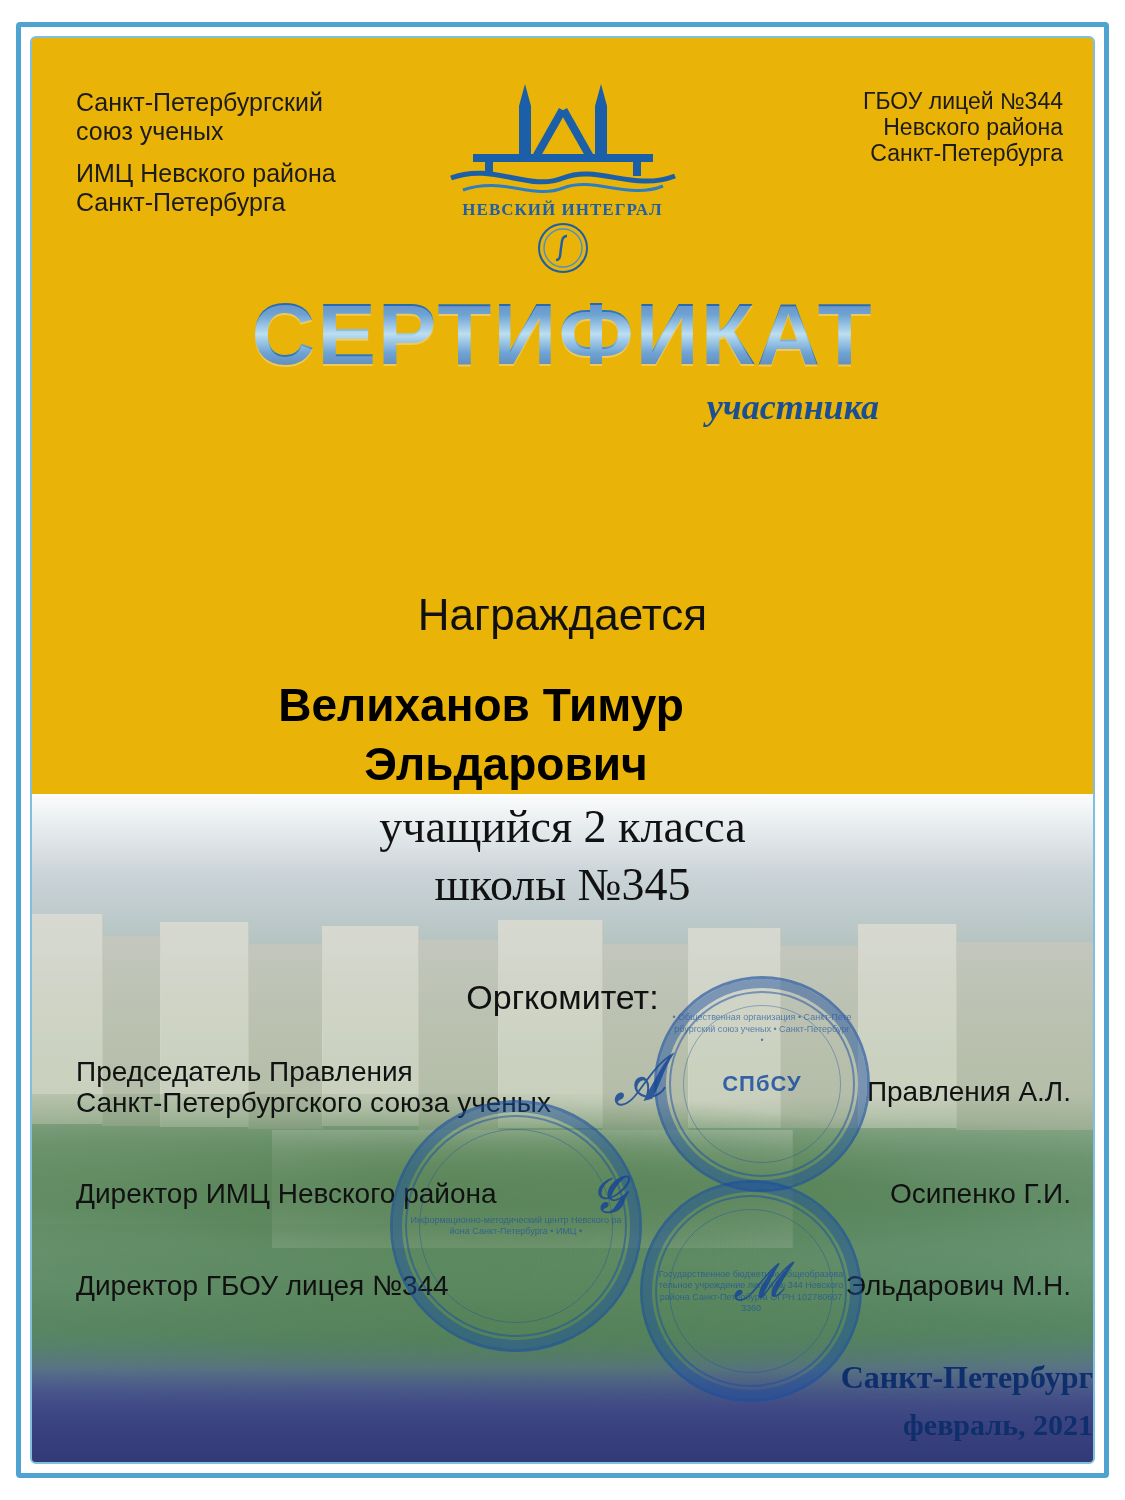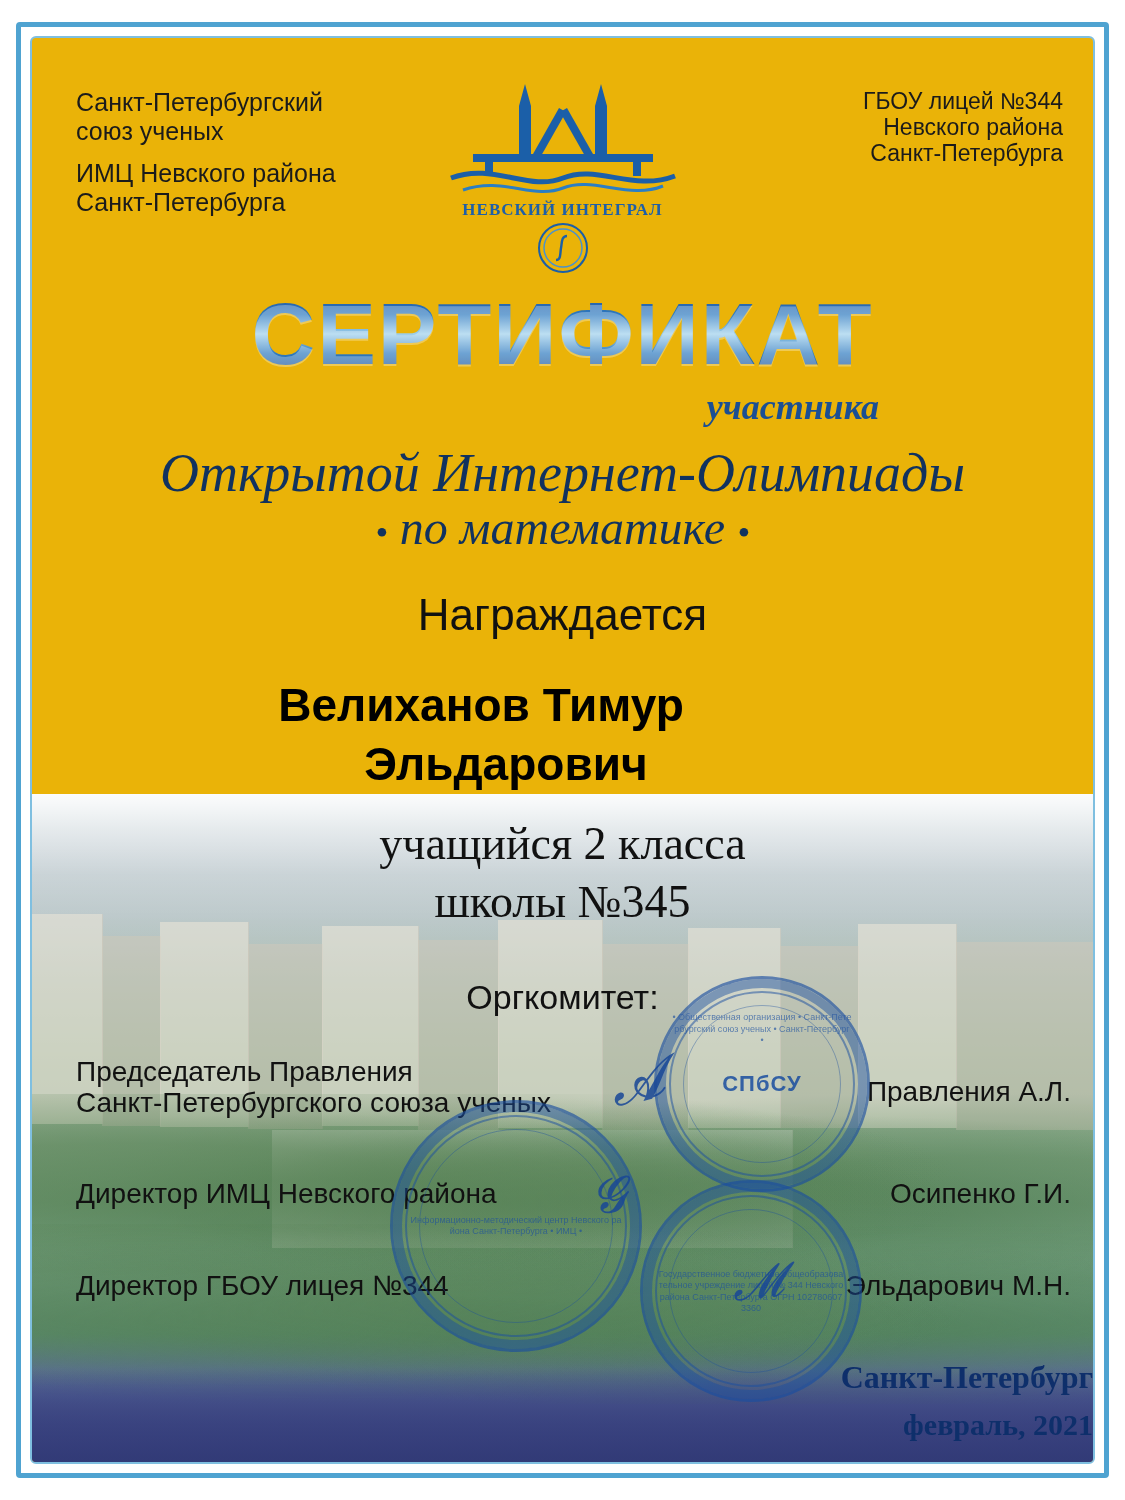--- a/index.html
+++ b/index.html
@@ -218,21 +218,20 @@
   .recipient .ln2 { padding-left: 50px; }
   .grade {
     position: absolute;
     left: 0; top: 760px;
     width: 1061px;
     text-align: center;
     font-family: "Liberation Serif", serif;
     font-size: 46px;
     line-height: 1.25;
     color: #111;
-    margin-top: 17px;
   }
 
   
   .orgcom {
     position: absolute;
     left: 0; top: 940px;
     width: 1061px;
     text-align: center;
     font-size: 34px;
     color: #111;
@@ -407,28 +406,20 @@
         <svg width="52" height="52" viewBox="0 0 52 52" style="margin-top:2px;">
           <circle cx="26" cy="26" r="24" fill="none" stroke="#1b5fa8" stroke-width="2"></circle>
           <circle cx="26" cy="26" r="19" fill="none" stroke="#4b92cc" stroke-width="1.5"></circle>
           <path d="M30,14 C24,14 25,22 24,26 C23,32 24,38 19,38" stroke="#1b5fa8" stroke-width="2.4" fill="none"></path>
         </svg>
       </div>
     </div>
 
     <div class="title-main">СЕРТИФИКАТ</div>
     <div class="title-sub">участника</div>
-    <div class="title-event">
-      <div>Открытой Интернет-Олимпиады</div>
-      <div class="line2">
-        <span class="dot">•</span>
-        <span>по математике</span>
-        <span class="dot">•</span>
-      </div>
-    </div>
 
     <div class="awarded-label">Награждается</div>
     <div class="recipient">
       <span class="ln">Велиханов Тимур</span>
       <span class="ln ln2">Эльдарович</span>
     </div>
     <div class="grade">
       <div>учащийся 2 класса</div>
       <div>школы №345</div>
     </div>

